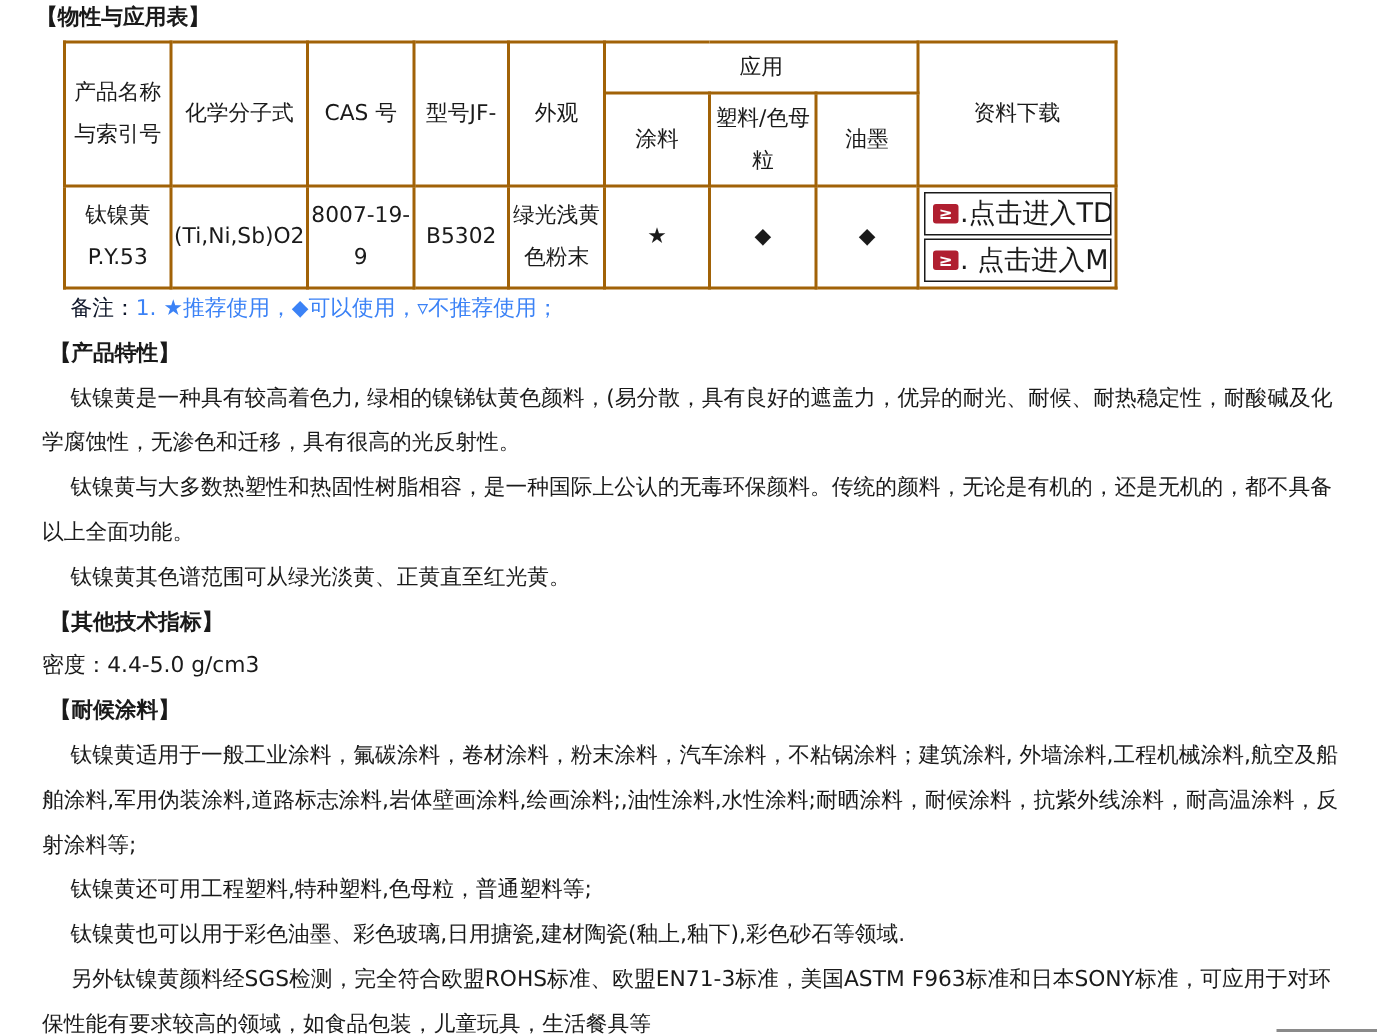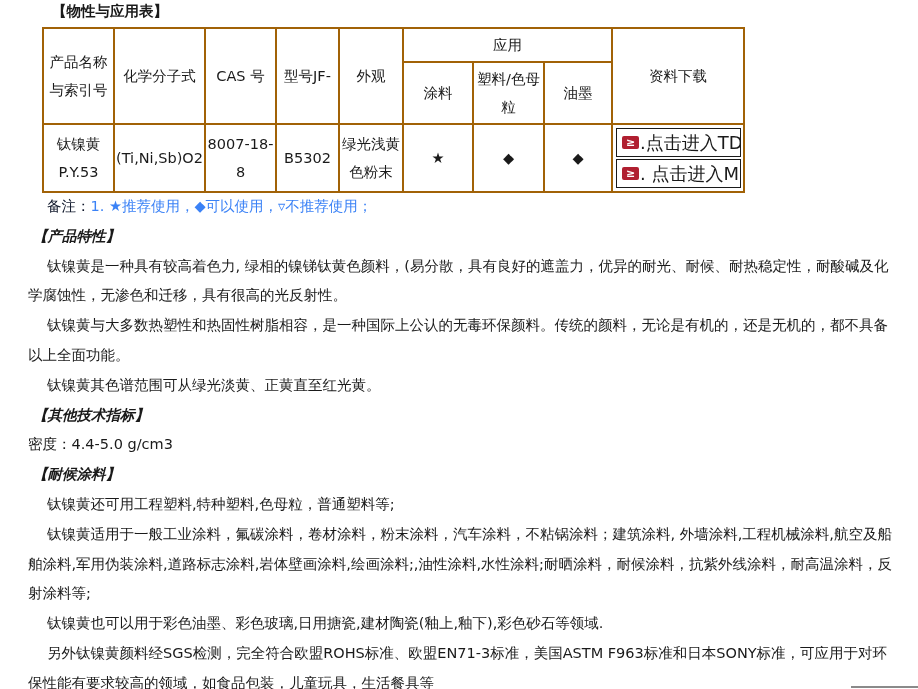--- a/index.html
+++ b/index.html
@@ -2,21 +2,21 @@
 <html><head>
 <meta charset="utf-8">
 <style>
   html,body{margin:0;padding:0;background:#ffffff;}
   body{
     width:918px;height:689px;position:relative;overflow:hidden;
     font-family:"DejaVu Sans","Liberation Sans",sans-serif;
     color:#1a1a1a;
   }
   .doc-title{
-    position:absolute;left:52px;top:2px;
+    position:absolute;left:24px;top:2px;
     font-size:14.5px;font-weight:bold;white-space:nowrap;
   }
   table.props{
     position:absolute;left:42px;top:27px;width:701px;
     border-collapse:collapse;table-layout:fixed;
   }
   table.props th,table.props td{
     border:2px solid #a16207;font-weight:normal;text-align:center;
     vertical-align:middle;font-size:14.5px;line-height:28px;padding:1px;
     word-break:break-all;
@@ -38,21 +38,21 @@
     font-size:11px;line-height:13px;text-align:center;border-radius:2px;
     flex:0 0 auto;font-weight:bold;margin-right:1px;
   }
   .dl-label{font-size:18px;line-height:14px;}
   .flow{
     position:absolute;left:28px;top:192px;width:864px;
     font-size:14.5px;line-height:29.8px;
   }
   .flow p{margin:0;text-indent:19px;}
   .flow p.noind{text-indent:0;}
-  .flow h3{margin:0;font-size:14.5px;font-weight:bold;text-indent:5px;font-style:italic;}
+  .flow h3{margin:0;font-size:14.5px;font-weight:bold;text-indent:5px;}
   .remark{margin:0;text-indent:7px;}
   .remark .lbl{color:#0f172a;}
   .remark .red{color:#3b82f6;}
   .corner-line{
     position:absolute;left:851px;top:686px;width:67px;height:2px;background:#8a8a8a;
   }
 </style>
 </head>
 <body>
 
@@ -84,21 +84,21 @@
     <th>涂料</th>
     <th>塑料/色母粒</th>
     <th>油墨</th>
   </tr>
   <tr class="data-row">
     <td>
       <div>钛镍黄</div>
       <div>P.Y.53</div>
     </td>
     <td>(Ti,Ni,Sb)O2</td>
-    <td>8007-18-8</td>
+    <td>8007-19-9</td>
     <td>B5302</td>
     <td>绿光浅黄色粉末</td>
     <td class="mark-star">★</td>
     <td class="mark-sm">◆</td>
     <td class="mark-sm">◆</td>
     <td class="dl-cell">
       <div class="dl-box">
         <span class="dl-icon">≥</span>
         <span class="dl-label">.点击进入TDS</span>
       </div>
@@ -116,19 +116,19 @@
 
   <h3>【产品特性】</h3>
   <p>钛镍黄是一种具有较高着色力, 绿相的镍锑钛黄色颜料，(易分散，具有良好的遮盖力，优异的耐光、耐候、耐热稳定性，耐酸碱及化学腐蚀性，无渗色和迁移，具有很高的光反射性。</p>
   <p>钛镍黄与大多数热塑性和热固性树脂相容，是一种国际上公认的无毒环保颜料。传统的颜料，无论是有机的，还是无机的，都不具备以上全面功能。</p>
   <p>钛镍黄其色谱范围可从绿光淡黄、正黄直至红光黄。</p>
 
   <h3>【其他技术指标】</h3>
   <p class="noind">密度：4.4-5.0 g/cm3</p>
 
   <h3>【耐候涂料】</h3>
+  <p>钛镍黄适用于一般工业涂料，氟碳涂料，卷材涂料，粉末涂料，汽车涂料，不粘锅涂料；建筑涂料, 外墙涂料,工程机械涂料,航空及船舶涂料,军用伪装涂料,道路标志涂料,岩体壁画涂料,绘画涂料;,油性涂料,水性涂料;耐晒涂料，耐候涂料，抗紫外线涂料，耐高温涂料，反射涂料等;</p>
   <p>钛镍黄还可用工程塑料,特种塑料,色母粒，普通塑料等;</p>
-  <p>钛镍黄适用于一般工业涂料，氟碳涂料，卷材涂料，粉末涂料，汽车涂料，不粘锅涂料；建筑涂料, 外墙涂料,工程机械涂料,航空及船舶涂料,军用伪装涂料,道路标志涂料,岩体壁画涂料,绘画涂料;,油性涂料,水性涂料;耐晒涂料，耐候涂料，抗紫外线涂料，耐高温涂料，反射涂料等;</p>
   <p>钛镍黄也可以用于彩色油墨、彩色玻璃,日用搪瓷,建材陶瓷(釉上,釉下),彩色砂石等领域.</p>
   <p>另外钛镍黄颜料经SGS检测，完全符合欧盟ROHS标准、欧盟EN71-3标准，美国ASTM F963标准和日本SONY标准，可应用于对环保性能有要求较高的领域，如食品包装，儿童玩具，生活餐具等</p>
 </div>
 
 <div class="corner-line"></div>
 
 </body></html>

